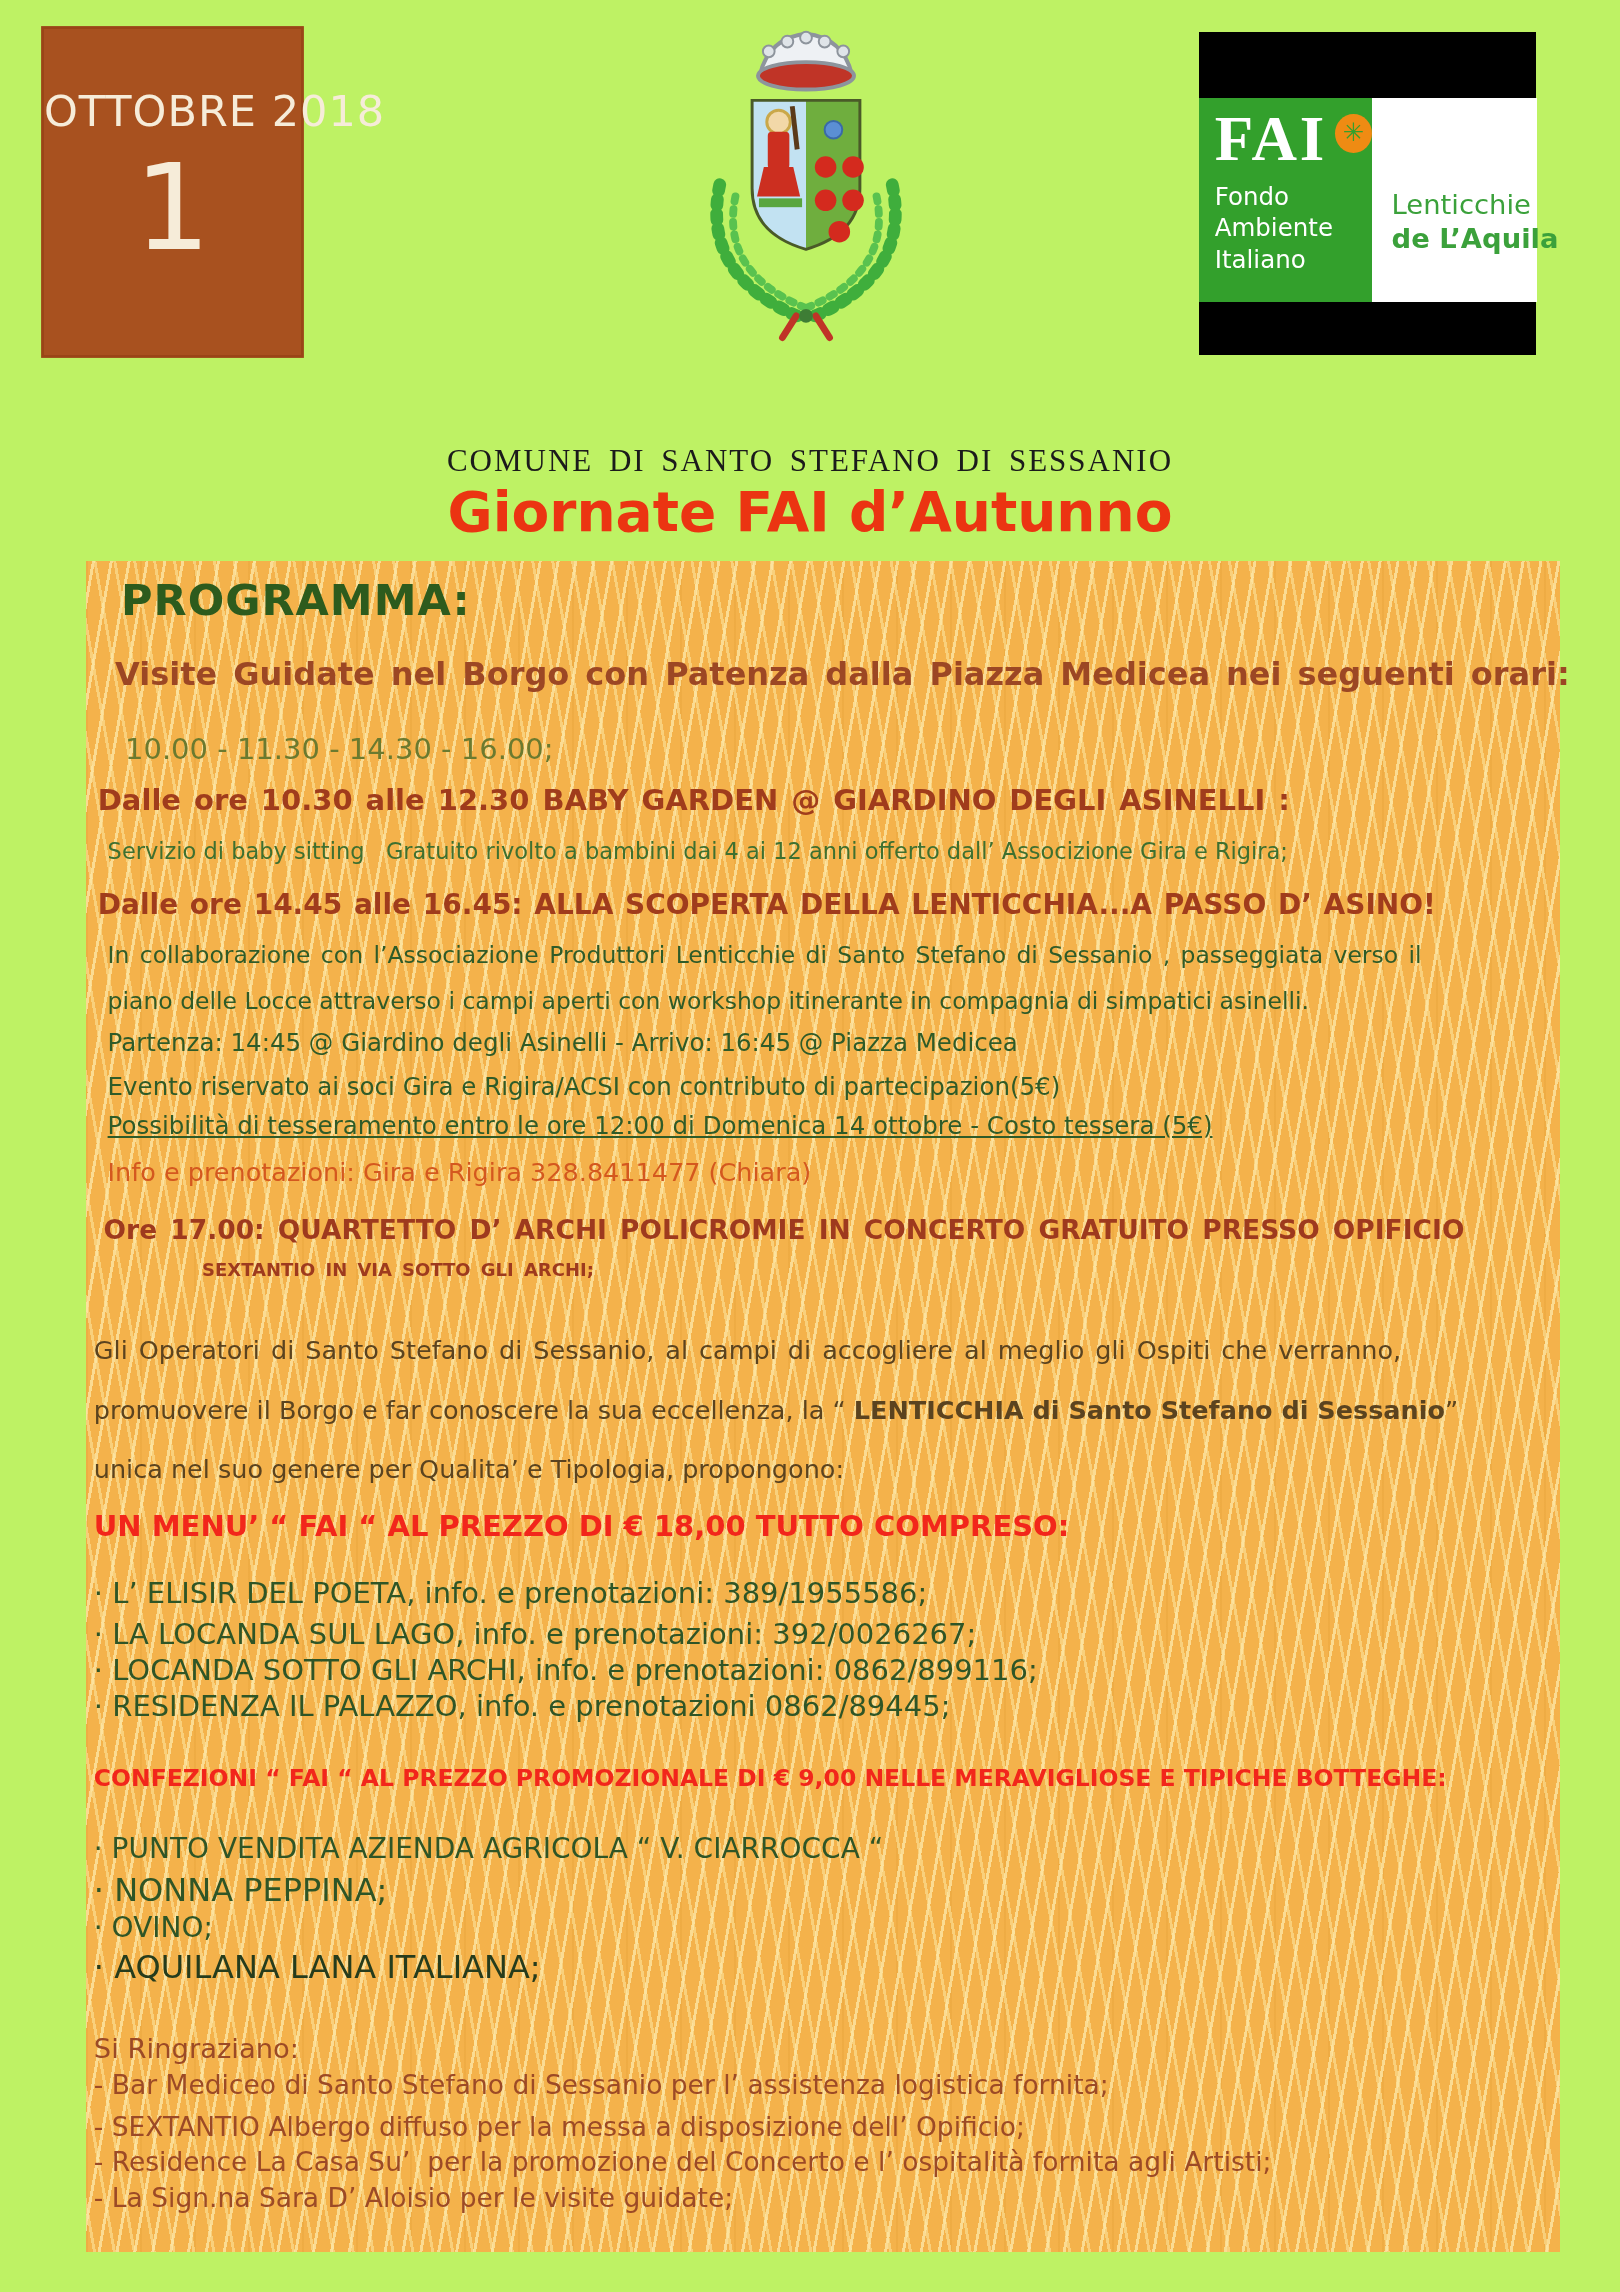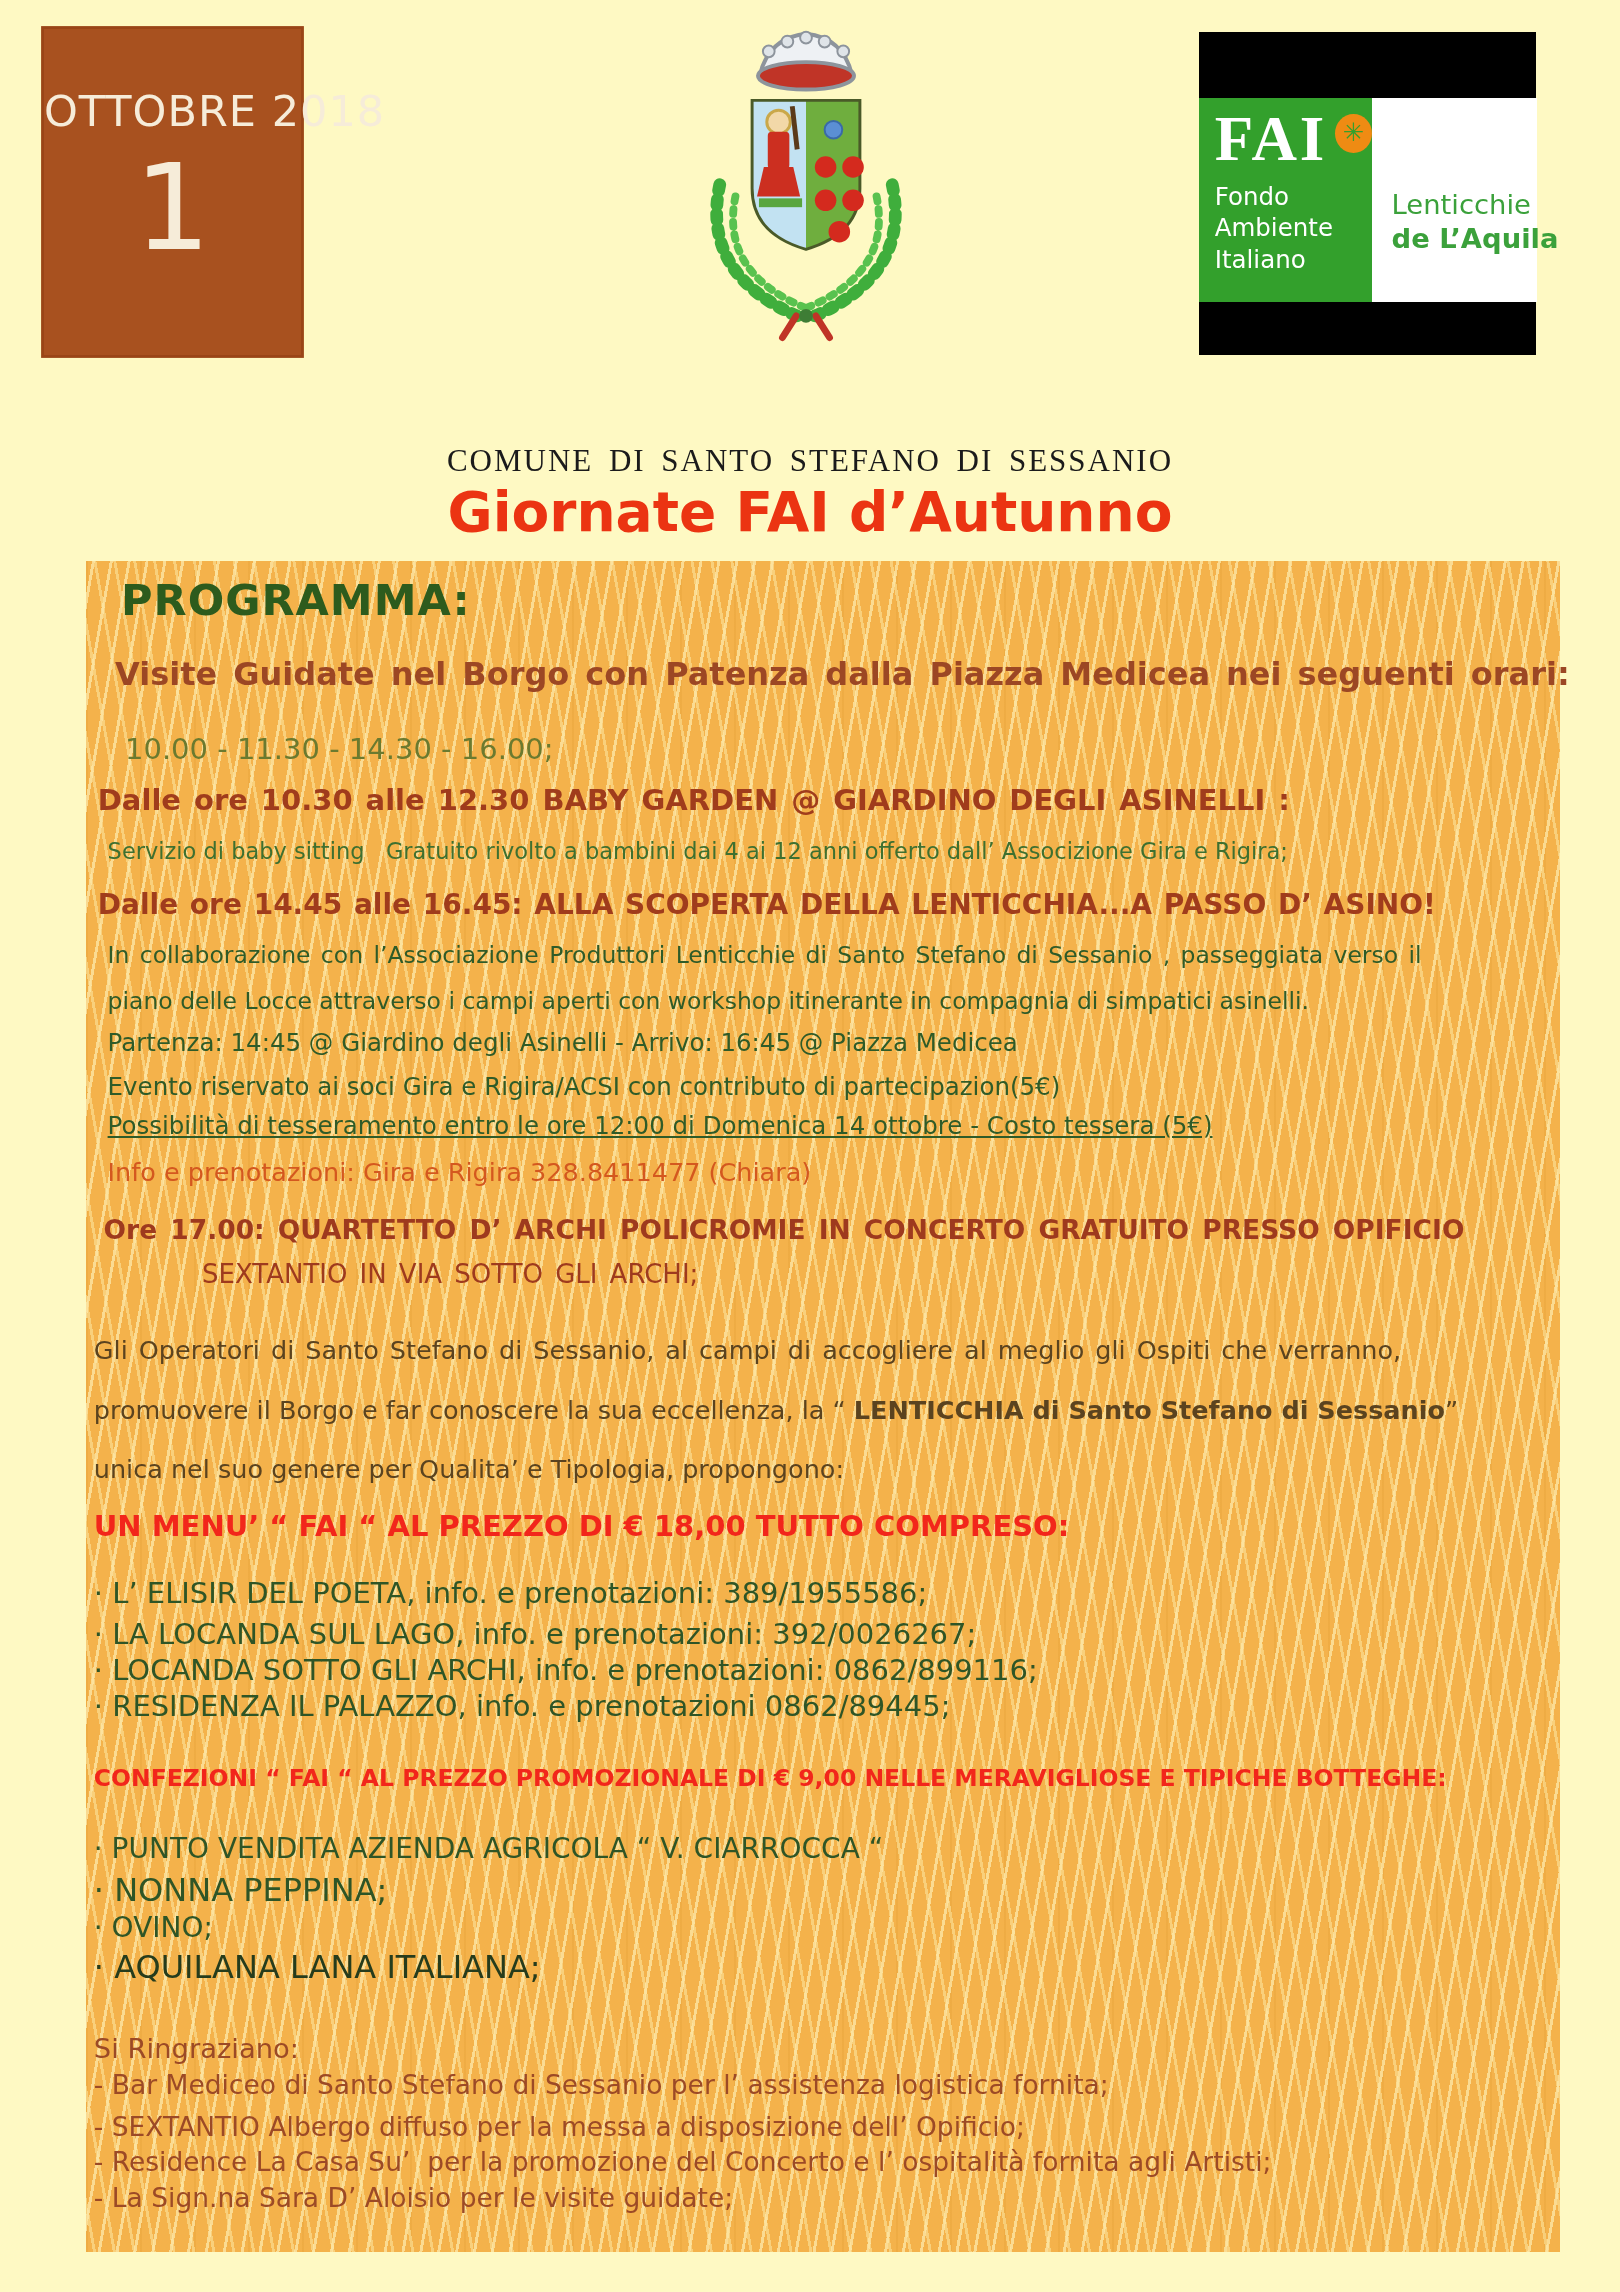--- a/index.html
+++ b/index.html
@@ -1,18 +1,18 @@
 <!DOCTYPE html>
 <html><head>
 <meta charset="utf-8">
 <style>
   html,body{margin:0;padding:0;}
   body{width:1620px;height:2293px;background:#ffffff;font-family:"DejaVu Sans",sans-serif;position:relative;overflow:hidden;}
 
-  .page{position:absolute;left:0;top:0;width:1620px;height:2293px;background:#fef9c3;}
+  .page{position:absolute;left:0;top:0;width:1620px;height:2293px;background:#bef264;}
 
   
   .date-box{position:absolute;left:44px;top:29px;width:257px;height:326px;background:#a8511f;
             box-shadow:0 0 0 2.9px #9a4517;}
   .date-month{color:#f6ecd9;font-size:43px;text-align:center;margin-top:57px;letter-spacing:1px;white-space:nowrap;}
   .date-day{color:#f6ecd9;font-size:120px;text-align:center;margin-top:11.8px;line-height:1;}
 
   
   .crest{position:absolute;left:659px;top:19.6px;width:294px;height:343px;}
 
@@ -50,21 +50,21 @@
   .l-baby    {top:222px; left:11.8px; font-size:29px;font-weight:600;color:#a03c1c;word-spacing:2.9px;}
   .l-serv    {top:277px; left:21.6px; font-size:22.5px;color:#3e7030;}
   .l-scop    {top:327px; left:11.8px; font-size:28px;font-weight:600;color:#a03c1c;word-spacing:2px;}
   .l-coll1   {top:380px; left:21.6px; font-size:23.5px;color:#2f5b28;word-spacing:2.9px;}
   .l-coll2   {top:426px; left:21.6px; font-size:23.5px;color:#2f5b28;}
   .l-part    {top:467px; left:21.6px; font-size:24.5px;color:#2f5b28;}
   .l-event   {top:511px; left:21.6px; font-size:24.5px;color:#2f5b28;}
   .l-poss    {top:550px; left:21.6px; font-size:24.5px;color:#2f5b28;text-decoration:underline;}
   .l-info    {top:596px; left:21.6px; font-size:25.5px;color:#d4581f;}
   .l-conc1   {top:653px; left:17.6px; font-size:26.5px;font-weight:600;color:#9e3a1e;word-spacing:3.9px;}
-  .l-conc2   {top:698px; left:116px;font-size:26px;font-weight:400;color:#9e3a1e;word-spacing:3.9px;}
+  .l-conc2   {top:698px; left:116px;font-size:18px;font-weight:700;color:#9e3a1e;word-spacing:3.9px;}
   .l-oper1   {top:774px; left:7.8px;  font-size:25.5px;color:#5b431f;word-spacing:2.9px;}
   .l-oper2   {top:834px; left:7.8px;  font-size:25.5px;color:#5b431f;}
   .l-oper3   {top:893px; left:7.8px;  font-size:25.5px;color:#5b431f;}
   .l-oper2 .bold{font-weight:bold;}
   .l-menuh   {top:948px; left:7.8px;  font-size:29px;font-weight:600;color:#f2261b;}
   .l-menu0   {top:1015px;left:7.8px;  font-size:29px;color:#2f5526;}
   .l-menu1   {top:1056px;left:7.8px;  font-size:29px;color:#2f5526;}
   .l-menu2   {top:1092px;left:7.8px;  font-size:29px;color:#2f5526;}
   .l-menu3   {top:1128px;left:7.8px;  font-size:29px;color:#2f5526;}
   .l-confh   {top:1203px;left:7.8px;  font-size:23.5px;font-weight:600;color:#f2261b;}

